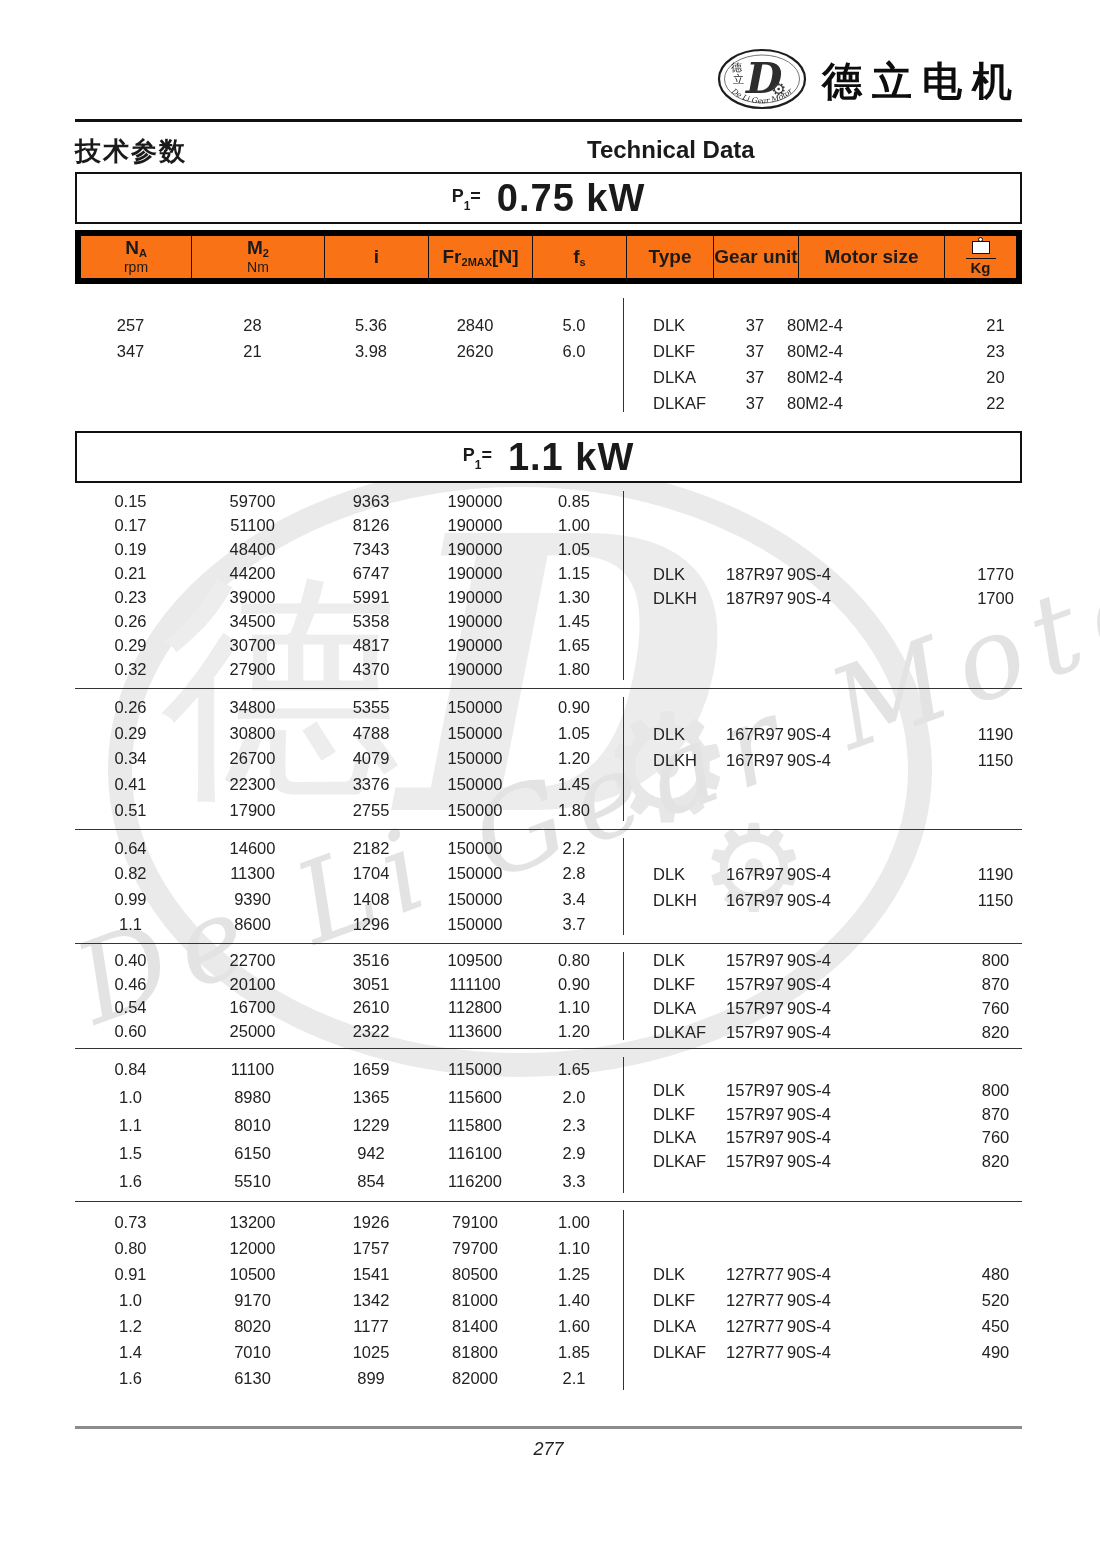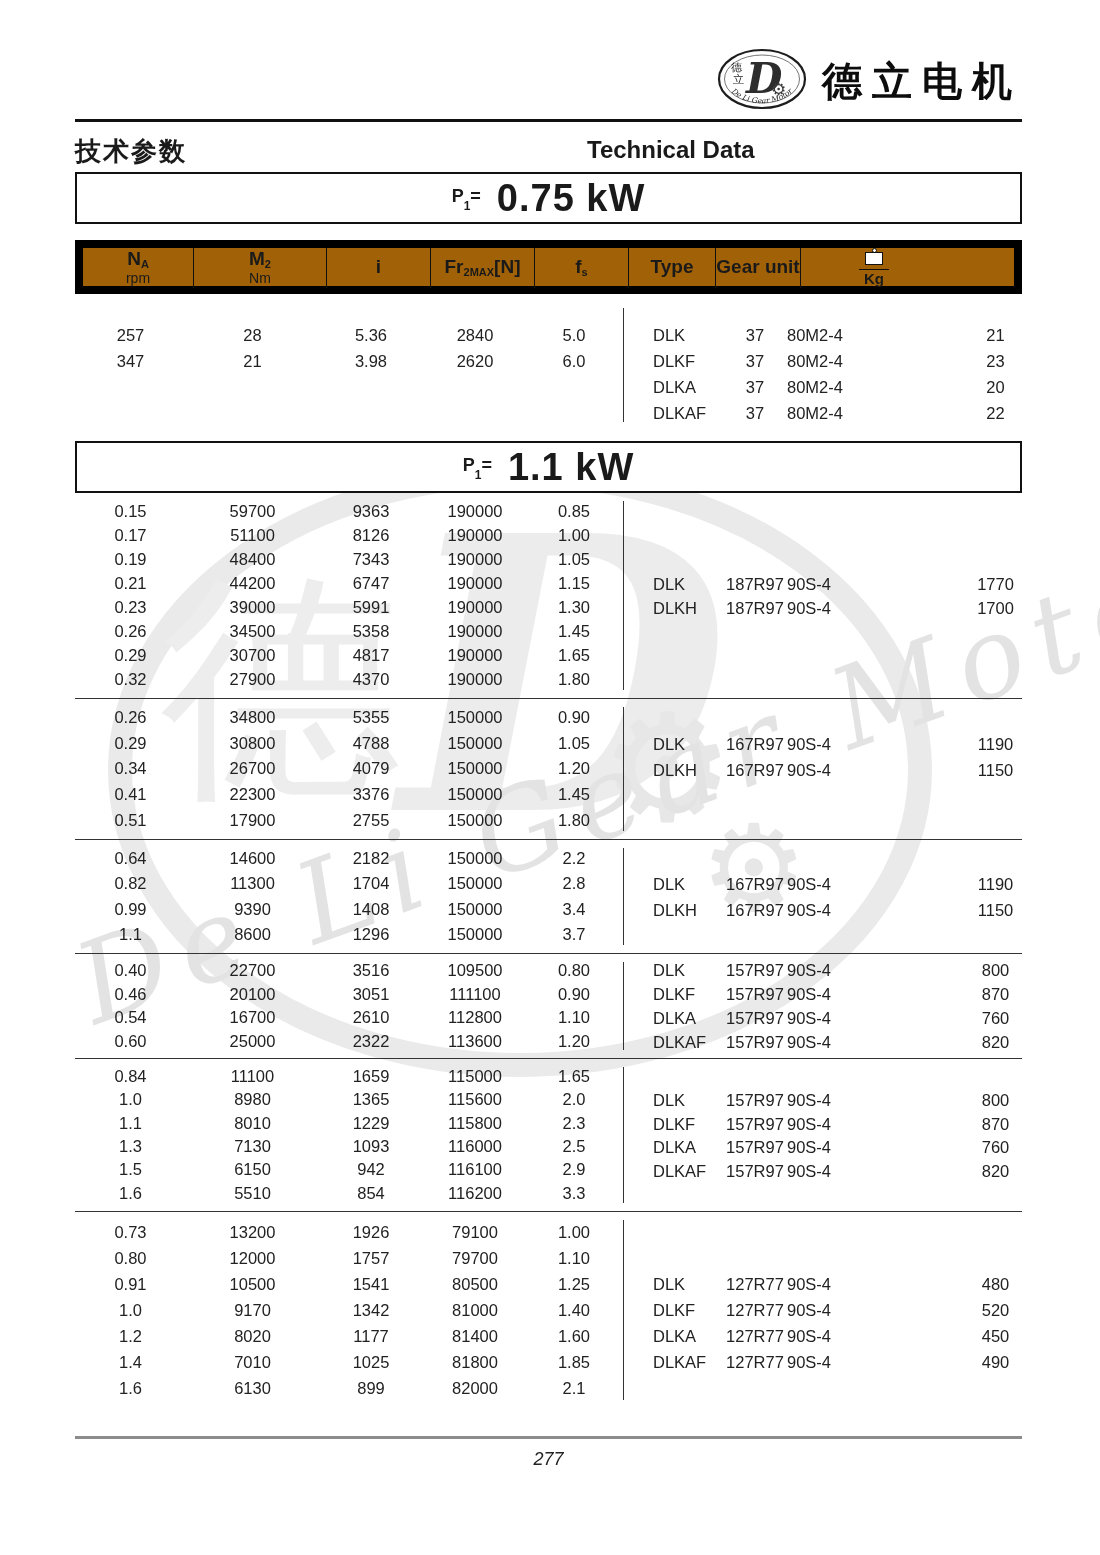--- a/index.html
+++ b/index.html
@@ -29,21 +29,21 @@
     height:52px; border:2px solid #111; background:#fff;
     display:flex; align-items:center; justify-content:center; gap:14px;
   }
   .pbox.second { margin-top:5px; }
   .pprefix { font-size:18px; font-weight:bold; letter-spacing:0; }
   .psub { font-size:12px; font-weight:bold; position:relative; bottom:-3px; }
   .pval { font-size:38px; font-weight:bold; letter-spacing:1px; margin-left:2px; }
 
   
   .colheader {
-    margin-top:16px; height:54px; border:8px solid #000000; background:#a16207;
+    margin-top:6px; height:54px; border:6px solid #000000; background:#f97316;
     display:grid; grid-template-columns:111px 133px 104px 104px 94px 87px 85px 146px 1fr;
   }
   .hc { border-right:1.5px solid #111; display:flex; flex-direction:column; align-items:center; justify-content:center; line-height:1.1; }
   .hc:last-child { border-right:none; }
   .hc-main { font-size:19px; font-weight:bold; }
   .hsub { font-size:11px; font-weight:bold; position:relative; bottom:-3px; }
   .hunit { font-size:14px; font-weight:normal; margin-top:1px; }
   .kgicon { display:flex; flex-direction:column; align-items:center; margin-bottom:2px; }
   .kgicon .knob { width:5px; height:5px; border:1.2px solid #111; border-radius:50%; background:#fff; margin-bottom:-1px; }
   .kgicon .plate { width:18px; height:13px; border:1.8px solid #111; background:#fff; }
@@ -143,20 +143,23 @@
       <div class="hc">
         <div class="hc-main"><span>f</span><span class="hsub">s</span></div>
       </div>
       <div class="hc">
         <div class="hc-main"><span>Type</span></div>
       </div>
       <div class="hc">
         <div class="hc-main"><span>Gear unit</span></div>
       </div>
       <div class="hc">
+        <div class="hc-main"><span>Motor size</span></div>
+      </div>
+      <div class="hc">
         <div class="kgicon">
             <div class="knob"></div>
             <div class="plate"></div>
           </div>
         <div class="kglabel">Kg</div>
       </div>
     </div>
 
     <div class="group s075">
       <div class="lblock">
@@ -460,27 +463,20 @@
           <span>2.0</span>
         </div>
           <div class="lr">
           <span>1.1</span>
           <span>8010</span>
           <span>1229</span>
           <span>115800</span>
           <span>2.3</span>
         </div>
           <div class="lr">
-          <span>1.3</span>
-          <span>7130</span>
-          <span>1093</span>
-          <span>116000</span>
-          <span>2.5</span>
-        </div>
-          <div class="lr">
           <span>1.5</span>
           <span>6150</span>
           <span>942</span>
           <span>116100</span>
           <span>2.9</span>
         </div>
           <div class="lr">
           <span>1.6</span>
           <span>5510</span>
           <span>854</span>

